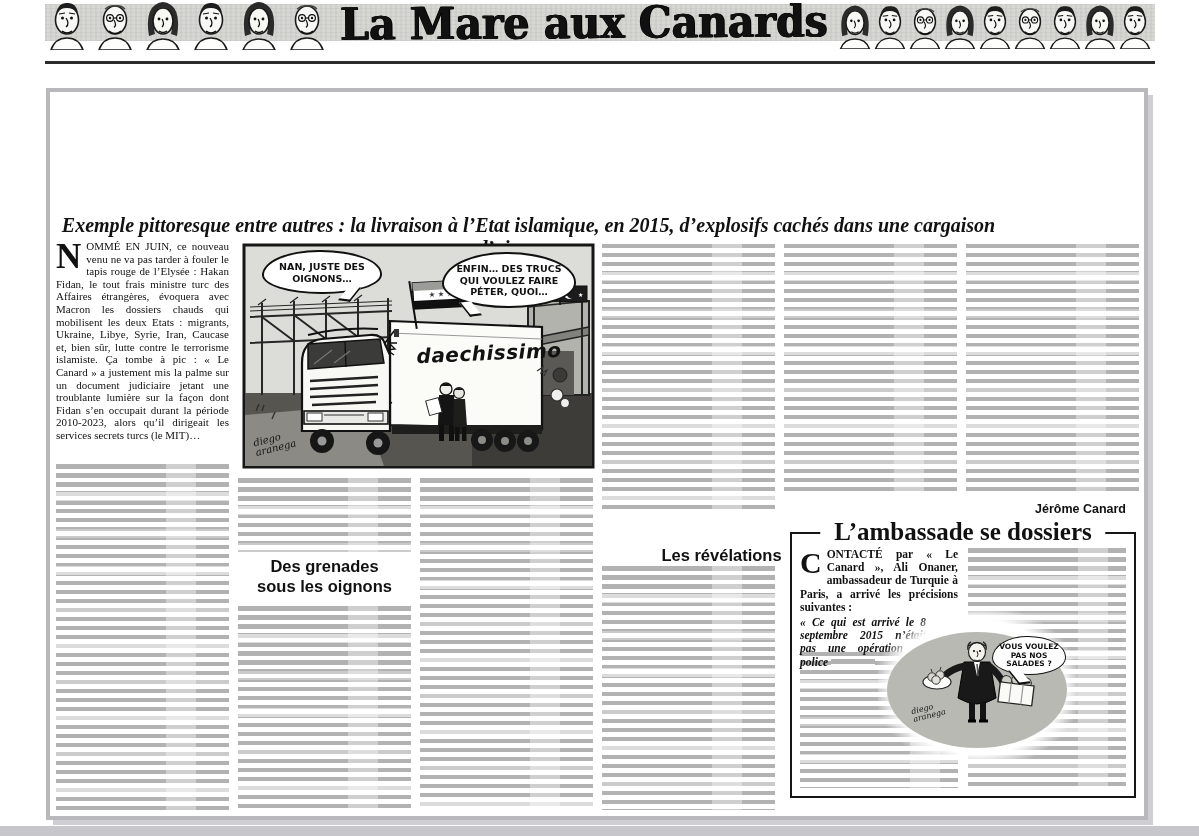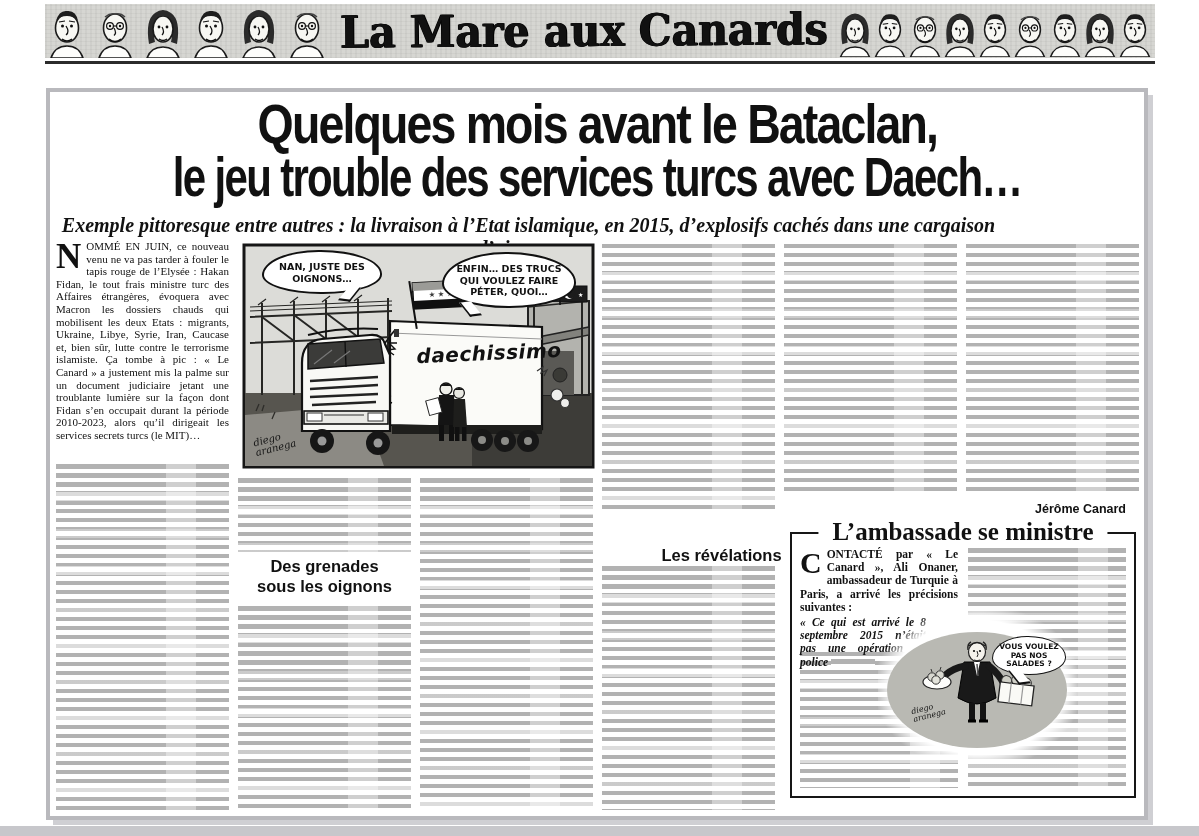--- a/index.html
+++ b/index.html
@@ -4,21 +4,21 @@
 <style>
   html,body{margin:0;padding:0;}
   body{
     width:1199px;height:836px;position:relative;overflow:hidden;
     background:#ffffff;font-family:"Liberation Serif",serif;color:#111;
   }
   [data-name]{box-sizing:border-box;}
 
   
   .banner{
-    position:absolute;left:45px;top:4px;width:1110px;height:54px;
+    position:absolute;left:45px;top:4px;width:1110px;height:37px;
     background:#d6d6d2;
     background-image:repeating-linear-gradient(90deg,rgba(0,0,0,.035) 0 2px,rgba(255,255,255,0) 2px 5px),
                      repeating-linear-gradient(0deg,rgba(0,0,0,.03) 0 1px,rgba(255,255,255,0) 1px 4px);
     display:flex;align-items:center;justify-content:space-between;
   }
   .banner-title{
     font-family:"DejaVu Serif",serif;font-weight:bold;font-size:41px;line-height:50px;
     letter-spacing:0px;white-space:nowrap;transform:rotate(-.4deg) scaleY(1.08);
     text-shadow:1px 0 #000,-0.5px 0 #000;padding:0 6px;
   }
@@ -185,28 +185,20 @@
     <use href="#cf-c" x="175" y="4" width="40" height="49"></use>
     <use href="#cf-a" x="210" y="4" width="40" height="49"></use>
     <use href="#cf-b" x="245" y="4" width="40" height="49"></use>
     <use href="#cf-a" x="280" y="4" width="40" height="49"></use>
   </svg>
 </div>
 <div class="banner-rule" data-name="banner-rule"></div>
 
 <div class="frame" data-name="article-frame">
 
-  <div class="headline" data-name="headline">
-    <div class="hl hl1" data-name="headline-line-1">
-        <span>Quelques mois avant le Bataclan,</span>
-      </div>
-    <div class="hl hl2" data-name="headline-line-2">
-        <span>le jeu trouble des services turcs avec Daech…</span>
-      </div>
-  </div>
   <div class="standfirst" data-name="standfirst">Exemple pittoresque entre autres : la livraison à l’Etat islamique, en 2015, d’explosifs cachés dans une cargaison d’oignons…</div>
 
   <div class="intro" data-name="intro-paragraph">
     <span class="dropcap" data-name="dropcap-n">N</span><span data-name="intro-text-start">OMMÉ EN JUIN,</span><span data-name="intro-text"> ce nouveau venu ne va pas tarder à fouler le tapis rouge de l’Elysée : Hakan Fidan, le tout frais ministre turc des Affaires étrangères, évoquera avec Macron les dossiers chauds qui mobilisent les deux Etats : migrants, Ukraine, Libye, Syrie, Iran, Caucase et, bien sûr, lutte contre le terrorisme islamiste. Ça tombe à pic : « Le Canard » a justement mis la palme sur un document judiciaire jetant une troublante lumière sur la façon dont Fidan s’en occupait durant la période 2010-2023, alors qu’il dirigeait les services secrets turcs (le MIT)…</span>
   </div>
   <div class="blur" style="left:6px;top:372px;width:173px;height:346px;" data-name="blurred-text-column-1"></div>
 
   <div class="cartoon1" data-name="border-truck-cartoon">
     <svg width="353" height="226" viewBox="0 0 353 226" data-name="truck-cartoon-drawing">
       <rect x="2" y="2" width="349" height="222" fill="#dcdcd8" stroke="#161616" stroke-width="3"></rect>
@@ -322,21 +314,21 @@
     <div data-name="crosshead-repenti-line1">Les révélations</div>
     <div data-name="crosshead-repenti-line2">du repenti</div>
   </div>
   <div class="blur" style="left:552px;top:474px;width:173px;height:244px;" data-name="blurred-text-column-4b"></div>
 
   <div class="blur" style="left:734px;top:152px;width:173px;height:252px;" data-name="blurred-text-column-5"></div>
   <div class="blur" style="left:916px;top:152px;width:173px;height:252px;" data-name="blurred-text-column-6"></div>
   <div class="byline" style="left:734px;top:410px;" data-name="byline">Jérôme Canard</div>
 
   <div class="sbox" data-name="embassy-sidebar-box">
-    <div class="sbox-title" data-name="sidebar-box-title">L’ambassade se ministre</div>
+    <div class="sbox-title" data-name="sidebar-box-title">L’ambassade se dossiers</div>
     <div class="blur" style="left:8px;top:118px;width:158px;height:136px;" data-name="blurred-box-column-left"></div>
     <div class="blur" style="left:176px;top:14px;width:158px;height:240px;" data-name="blurred-box-column-right"></div>
     <div class="sbox-text" data-name="sidebar-box-text">
       <p class="sbox-lead" data-name="sidebar-lead"><span class="dropcap" data-name="dropcap-c">C</span><span data-name="sidebar-lead-text">ONTACTÉ par « Le Canard », Ali Onaner, ambassadeur de Turquie à Paris, a arrivé les précisions suivantes :</span></p>
       <p class="sbox-quote" data-name="sidebar-quote"><span data-name="sidebar-quote-text">« Ce qui est arrivé le 8 septembre 2015 n’était pas une opération de police</span> <span class="blur quote-blur" data-name="blurred-inline"></span></p>
     </div>
     <div class="cartoon2" data-name="ambassador-cartoon">
       <svg width="200" height="152" viewBox="0 0 200 152" data-name="ambassador-cartoon-drawing">
         <ellipse cx="99" cy="82" rx="90" ry="58" fill="#b9b9b3"></ellipse>
         <g transform="translate(99,28)">

